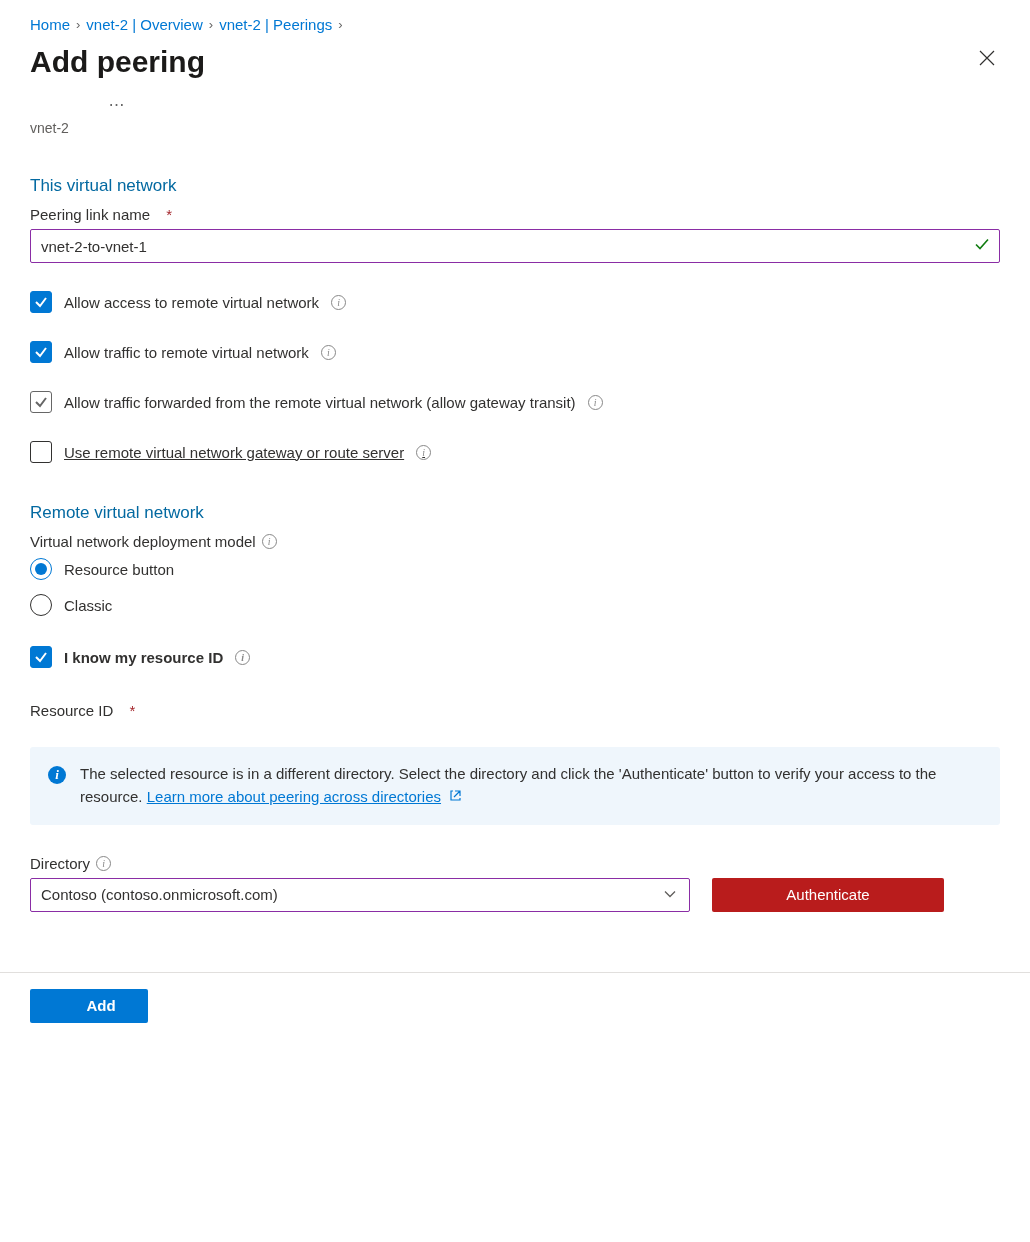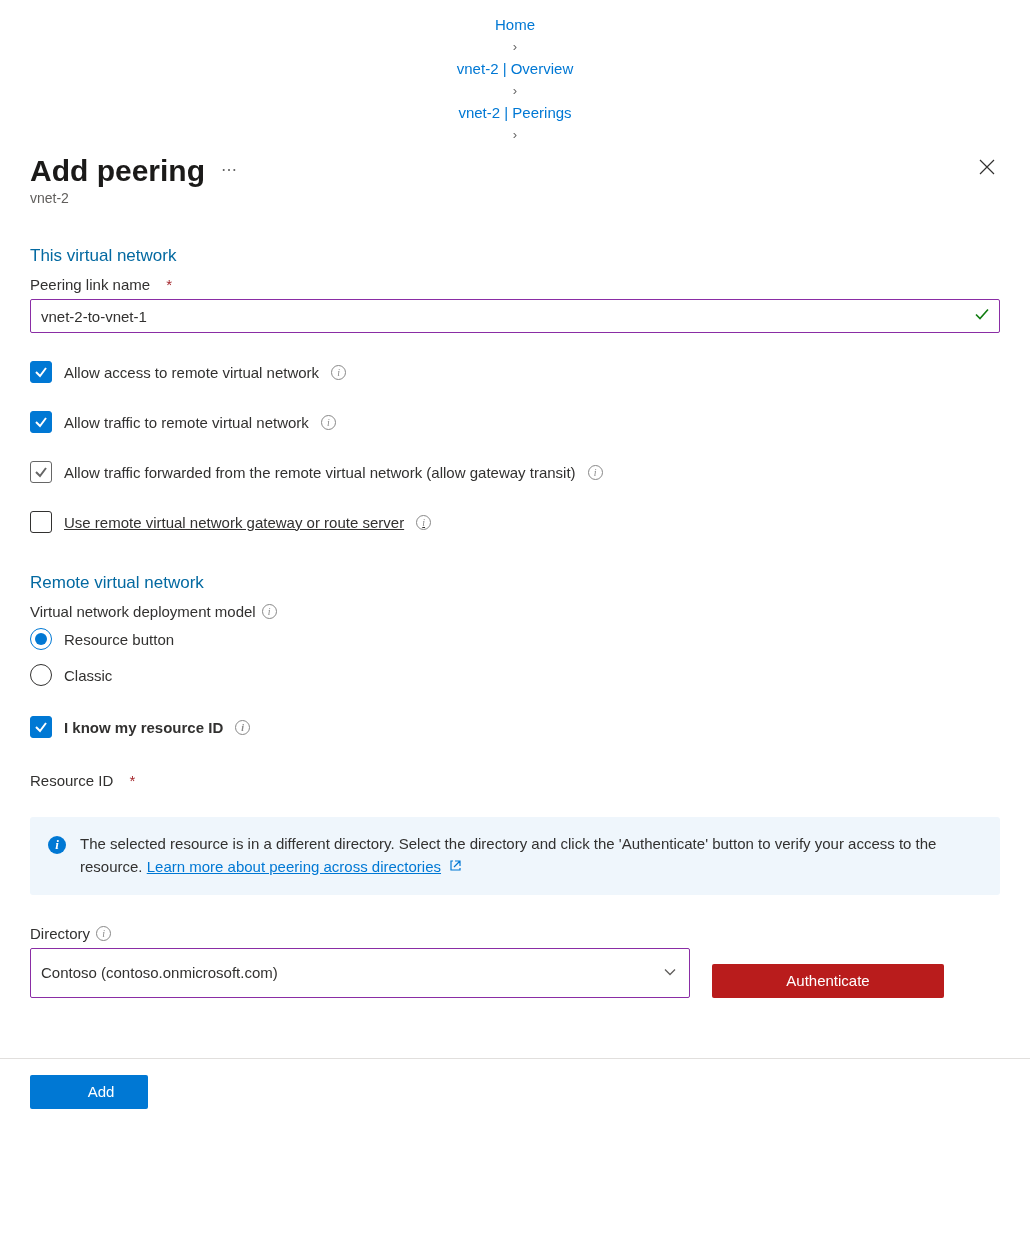--- a/index.html
+++ b/index.html
@@ -5,25 +5,25 @@
   * { box-sizing: border-box; }
   body {
     margin: 0;
     font-family: "Segoe UI", -apple-system, sans-serif;
     font-size: 14px;
     color: #323130;
     background: #fff;
     width: 1030px;
   }
   .page { padding: 16px 30px 0 30px; }
-  .breadcrumb { display: flex; align-items: center; gap: 6px; font-size: 15px; margin-bottom: 12px; flex-direction: column; }
+  .breadcrumb { display: flex; align-items: center; gap: 6px; font-size: 15px; margin-bottom: 12px; }
   .breadcrumb a { color: #0078d4; text-decoration: none; }
   .breadcrumb .chev { color: #666; font-size: 13px; }
   .header-row { display: flex; align-items: flex-start; justify-content: space-between; }
-  .title-block { display: flex; align-items: center; gap: 16px; }
+  .title-block { display: flex; align-items: center; gap: 16px; flex-direction: column; }
   h1 { font-size: 30px; font-weight: 600; margin: 0; color: #1b1a19; }
   .dots { font-size: 16px; color: #666; letter-spacing: 2px; padding-bottom: 4px; }
   .subtitle { font-size: 14px; color: #605e5c; margin-top: 2px; margin-bottom: 40px; }
   .close-x { cursor: pointer; padding: 4px; }
   .section-heading { font-size: 17px; color: #0369a1; margin: 0 0 10px 0; }
   .field-label { font-size: 15px; color: #323130; margin-bottom: 6px; display: flex; align-items: center; gap: 6px; }
   .required { color: #a4262c; }
   .input-wrap { position: relative; margin-bottom: 28px; }
   .text-input {
     width: 100%; height: 34px; border: 1px solid #8a2da5; border-radius: 2px;
@@ -61,33 +61,33 @@
   .infobox-icon {
     width: 18px; height: 18px; background: #0078d4; border-radius: 50%; color: #fff;
     display: flex; align-items: center; justify-content: center; font-weight: bold;
     font-size: 13px; font-style: italic; font-family: Georgia, serif; flex-shrink: 0; margin-top: 3px;
   }
   .infobox a { color: #0078d4; text-decoration: underline; }
   .ext-icon { display: inline-block; margin-left: 4px; color: #0078d4; vertical-align: middle; }
   .dir-row { display: flex; gap: 22px; align-items: flex-end; margin-bottom: 30px; }
   .dir-select-wrap { flex: 0 0 660px; }
   .select-box {
-    width: 100%; height: 50px; border: 1px solid #8a2da5; border-radius: 2px;
+    width: 100%; height: 34px; border: 1px solid #8a2da5; border-radius: 2px;
     padding: 4px 34px 4px 10px; font-size: 15px; position: relative; cursor: pointer;
     display: flex; align-items: center; text-align: center;
   }
   .select-caret { position: absolute; right: 12px; top: 50%; transform: translateY(-50%); color: #666; }
   .btn {
     border: none; cursor: pointer; font-size: 15px; padding: 7px 20px; border-radius: 2px;
   }
   .btn-primary { background: #b91c1c; color: #fff; width: 232px; height: 34px; }
   .footer {
     border-top: 1px solid #e1dfdd; padding: 16px 30px; margin-top: 60px;
   }
-  .btn-add { background: #0078d4; color: #fff; width: 118px; height: 34px; font-weight: 400; padding-left: 44px; }
+  .btn-add { background: #0078d4; color: #fff; width: 118px; height: 34px; font-weight: 700; padding-left: 44px; }
   .resid-display { display: flex; justify-content: space-between; width: 100%; }
 </style>
 </head>
 <body>
 
 <div class="page">
 
   <div class="breadcrumb">
     <a href="#">Home</a>
     <span class="chev">›</span>

